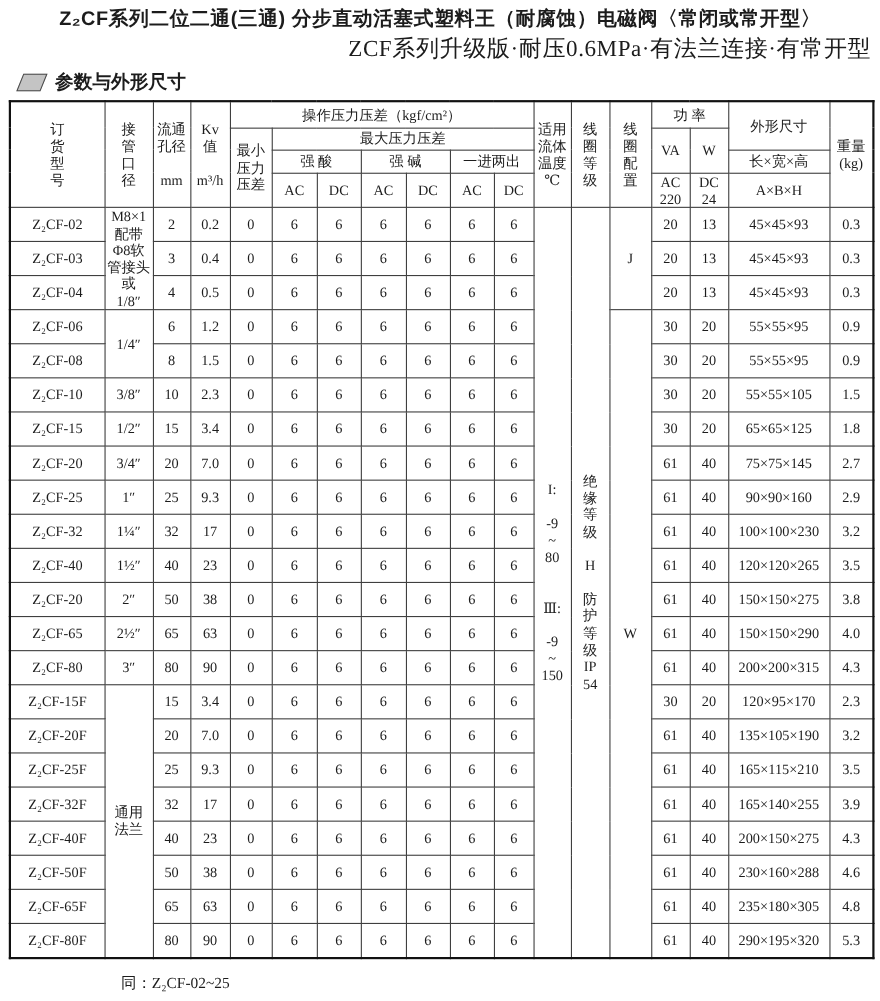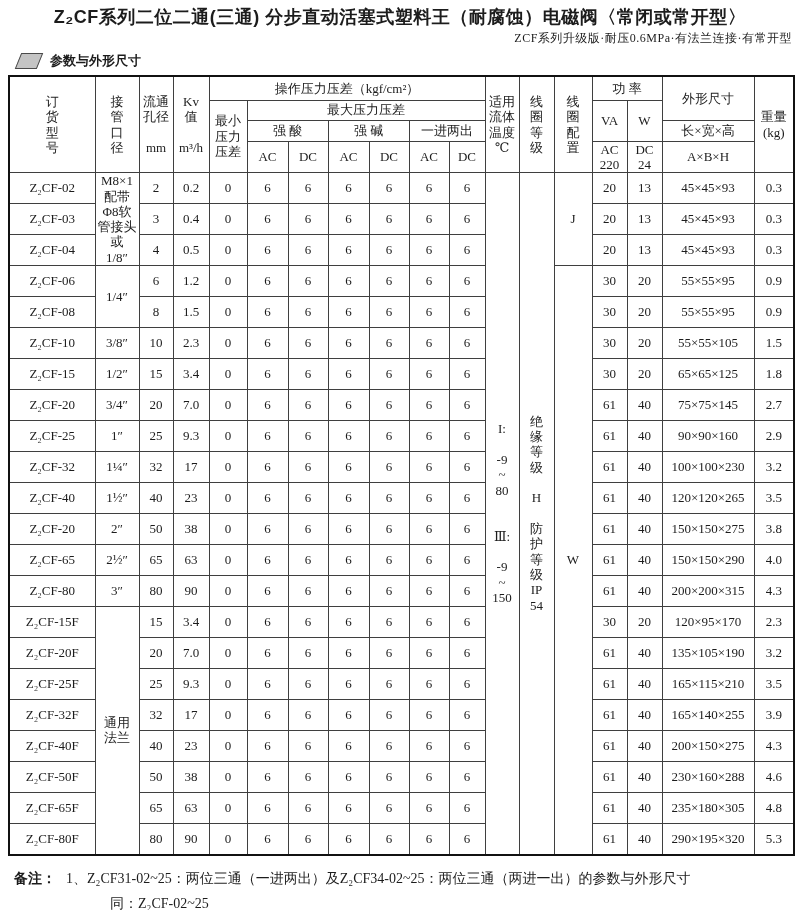--- a/index.html
+++ b/index.html
@@ -7,28 +7,28 @@
     width:800px;height:910px;overflow:hidden;color:#1c1c1c;
     font-family:"Liberation Serif","DejaVu Serif",serif;
     position:relative;
   }
   .doc-title{
     font-family:"Liberation Sans","DejaVu Sans",sans-serif;
     font-weight:bold;font-size:18px;text-align:center;
     padding-top:5px;letter-spacing:0.5px;white-space:nowrap;
   }
   .doc-subtitle{
-    font-size:12px;text-align:right;padding-right:8px;margin-top:1px;
+    font-size:21px;text-align:right;padding-right:8px;margin-top:1px;
     letter-spacing:0.5px;
   }
   .section-head{
     display:flex;align-items:center;gap:10px;
     margin:5px 0 5px 12px;
     font-family:"Liberation Sans","DejaVu Sans",sans-serif;
-    font-weight:bold;font-size:13px;
+    font-weight:bold;font-size:17px;
   }
   .parallelogram{
     width:20px;height:14px;background:#c4c4c4;border:1.5px solid #4a4a4a;
     transform:skewX(-22deg);margin-left:6px;
   }
   table.spec{
     border-collapse:collapse;table-layout:fixed;
     margin-left:8px;border:2px solid #111;
   }
   table.spec th, table.spec td{
@@ -543,15 +543,14 @@
         <td>6</td>
         <td>61</td>
         <td>40</td>
         <td>290×195×320</td>
         <td>5.3</td>
       </tr>
     </tbody>
 </table>
 
 <div class="notes">
-  <div><span class="lbl">备注：</span><span>1、Z₂CF31-02~25：两位三通（一进两出）及Z₂CF34-02~25：两位三通（两进一出）的参数与外形尺寸</span></div>
   <div class="line2">同：Z₂CF-02~25</div>
 </div>
 
 </body></html>

